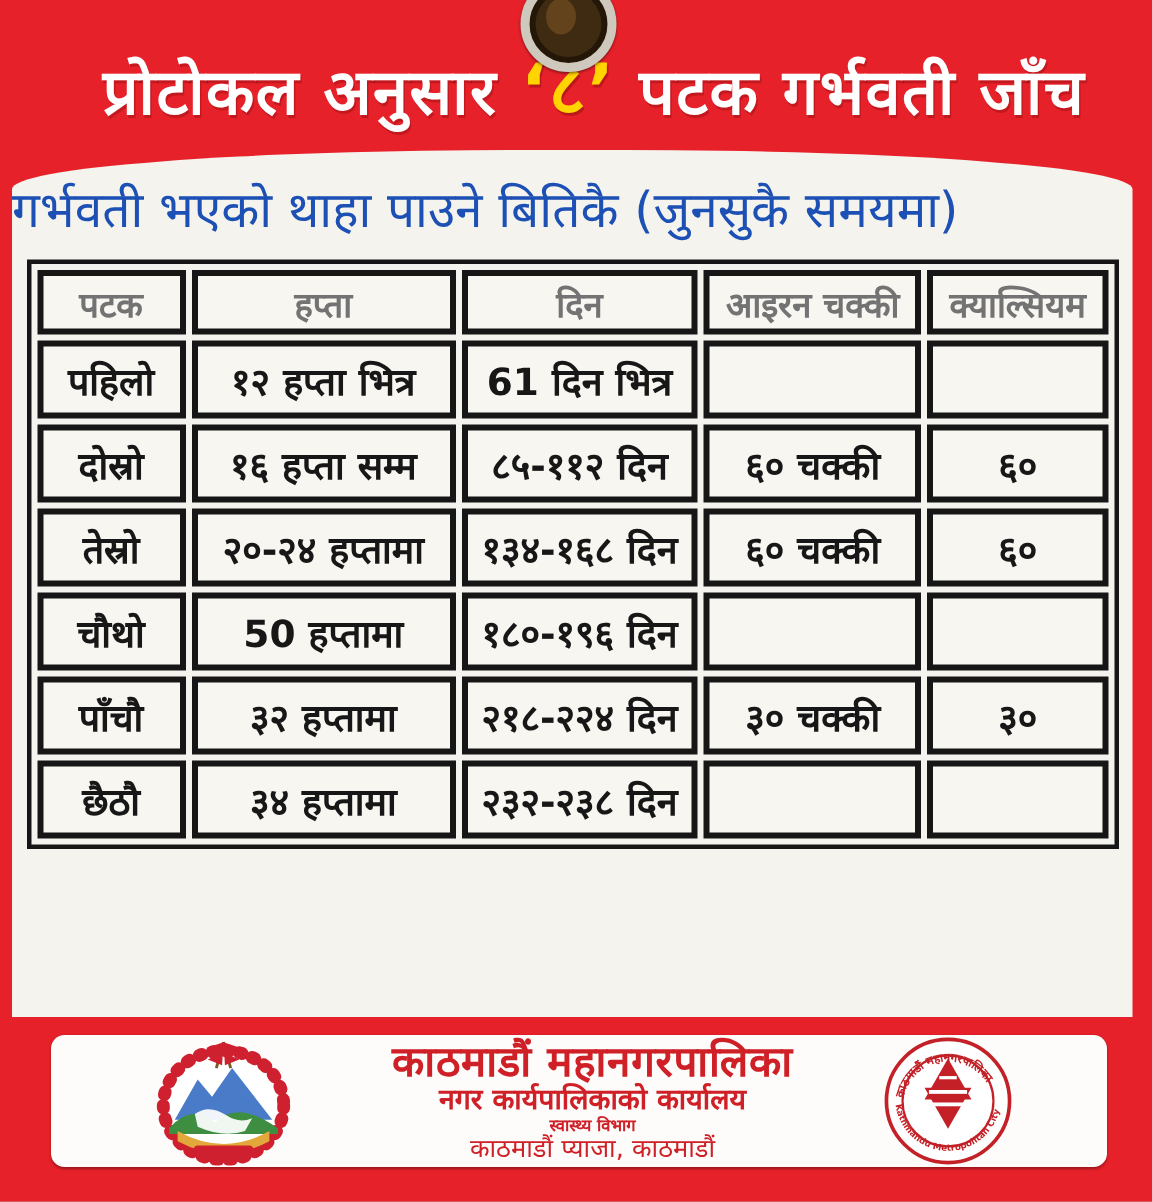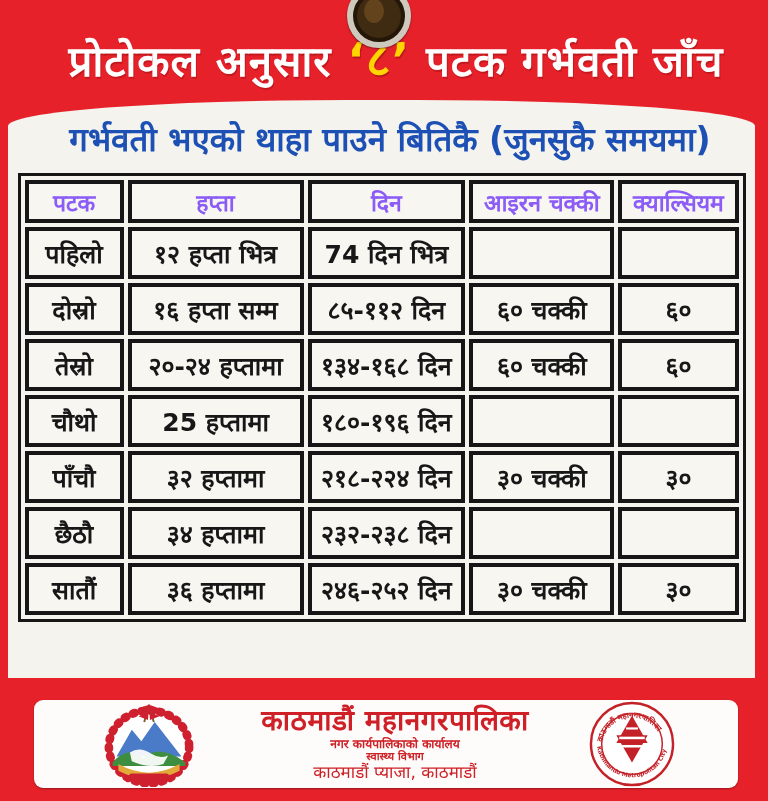--- a/index.html
+++ b/index.html
@@ -47,80 +47,79 @@
   }
   
   .content{
     position:absolute;left:8px;top:100px;width:747px;height:578px;
     background:#f5f3ee;
     border-top-left-radius:340px 26px;
     border-top-right-radius:340px 26px;
   }
   .subtitle{
     margin-top:16px;
-    text-align:center;
+    text-align:left;
     color:#1d50b4;
-    font-weight:bold;
+    font-weight:normal;
     font-size:33px;
     white-space:nowrap;
-    margin-left:17px;
   }
   
   table.schedule{
     margin:12px auto 0 auto;
     width:728px;
     border-collapse:separate;
     border-spacing:4px;
     border:3px solid #161616;
     table-layout:fixed;
   }
   table.schedule th, table.schedule td{
     border:4px solid #161616;
     background:#f8f6f1;
     text-align:center;
     vertical-align:middle;
     font-weight:bold;
     overflow:hidden;
     white-space:nowrap;
   }
   table.schedule th{
-    color:#8b5cf6;
+    color:#737373;
     font-size:23px;
     height:33px;
     padding:1px 2px;
   }
   table.schedule td{
     color:#171717;
     font-size:25px;
     height:42px;
     padding:1px 2px;
   }
   col.c1{width:14.2%;} col.c2{width:25.2%;} col.c3{width:22.6%;}
   col.c4{width:20.8%;} col.c5{width:17.2%;}
   
   .footer-band{
     position:absolute;left:0;top:678px;width:100%;height:123px;
     background:#e7212a;
   }
   .footer-box{
-    position:absolute;left:34px;top:22px;width:704px;height:88px;
+    position:absolute;left:34px;top:12px;width:704px;height:88px;
     background:#fdfcfa;
     border-radius:9px;
     box-shadow:0 1px 2px rgba(0,0,0,.35);
     display:flex;align-items:center;justify-content:center;
     gap:14px;
   }
   .footer-text{
     text-align:center;
     color:#cf2027;
     line-height:1.05;
     min-width:360px;
   }
   .footer-org{font-size:28px;font-weight:bold;letter-spacing:.5px;}
-  .footer-office{font-size:12px;font-weight:bold;margin-top:2px;}
+  .footer-office{font-size:19px;font-weight:bold;margin-top:2px;}
   .footer-dept{font-size:11px;font-weight:bold;margin-top:1px;}
   .footer-addr{font-size:17px;font-weight:normal;margin-top:1px;text-align:center;}
   .logo{flex:0 0 auto;}
 </style>
 </head>
 <body>
 
 <div class="poster">
 
   <div class="title-band">
@@ -150,65 +149,58 @@
             <th>हप्ता</th>
             <th>दिन</th>
             <th>आइरन चक्की</th>
             <th>क्याल्सियम</th>
           </tr>
       </thead>
       <tbody id="table-body">
           <tr>
             <td>पहिलो</td>
             <td>१२ हप्ता भित्र</td>
-            <td>74 दिन भित्र</td>
+            <td>61 दिन भित्र</td>
             <td></td>
             <td></td>
           </tr>
           <tr>
             <td>दोस्रो</td>
             <td>१६ हप्ता सम्म</td>
             <td>८५-११२ दिन</td>
             <td>६० चक्की</td>
             <td>६०</td>
           </tr>
           <tr>
             <td>तेस्रो</td>
             <td>२०-२४ हप्तामा</td>
             <td>१३४-१६८ दिन</td>
             <td>६० चक्की</td>
             <td>६०</td>
           </tr>
           <tr>
             <td>चौथो</td>
-            <td>25 हप्तामा</td>
+            <td>50 हप्तामा</td>
             <td>१८०-१९६ दिन</td>
             <td></td>
             <td></td>
           </tr>
           <tr>
             <td>पाँचौ</td>
             <td>३२ हप्तामा</td>
             <td>२१८-२२४ दिन</td>
             <td>३० चक्की</td>
             <td>३०</td>
           </tr>
           <tr>
             <td>छैठौ</td>
             <td>३४ हप्तामा</td>
             <td>२३२-२३८ दिन</td>
             <td></td>
             <td></td>
-          </tr>
-          <tr>
-            <td>सातौं</td>
-            <td>३६ हप्तामा</td>
-            <td>२४६-२५२ दिन</td>
-            <td>३० चक्की</td>
-            <td>३०</td>
           </tr>
         </tbody>
     </table>
   </div>
 
   <div class="footer-band">
     <div class="footer-box">
 
       <svg class="logo" width="104" height="86" viewBox="0 0 104 90" aria-hidden="true">
         <ellipse cx="52" cy="48" rx="40" ry="36" fill="#ffffff"></ellipse>

